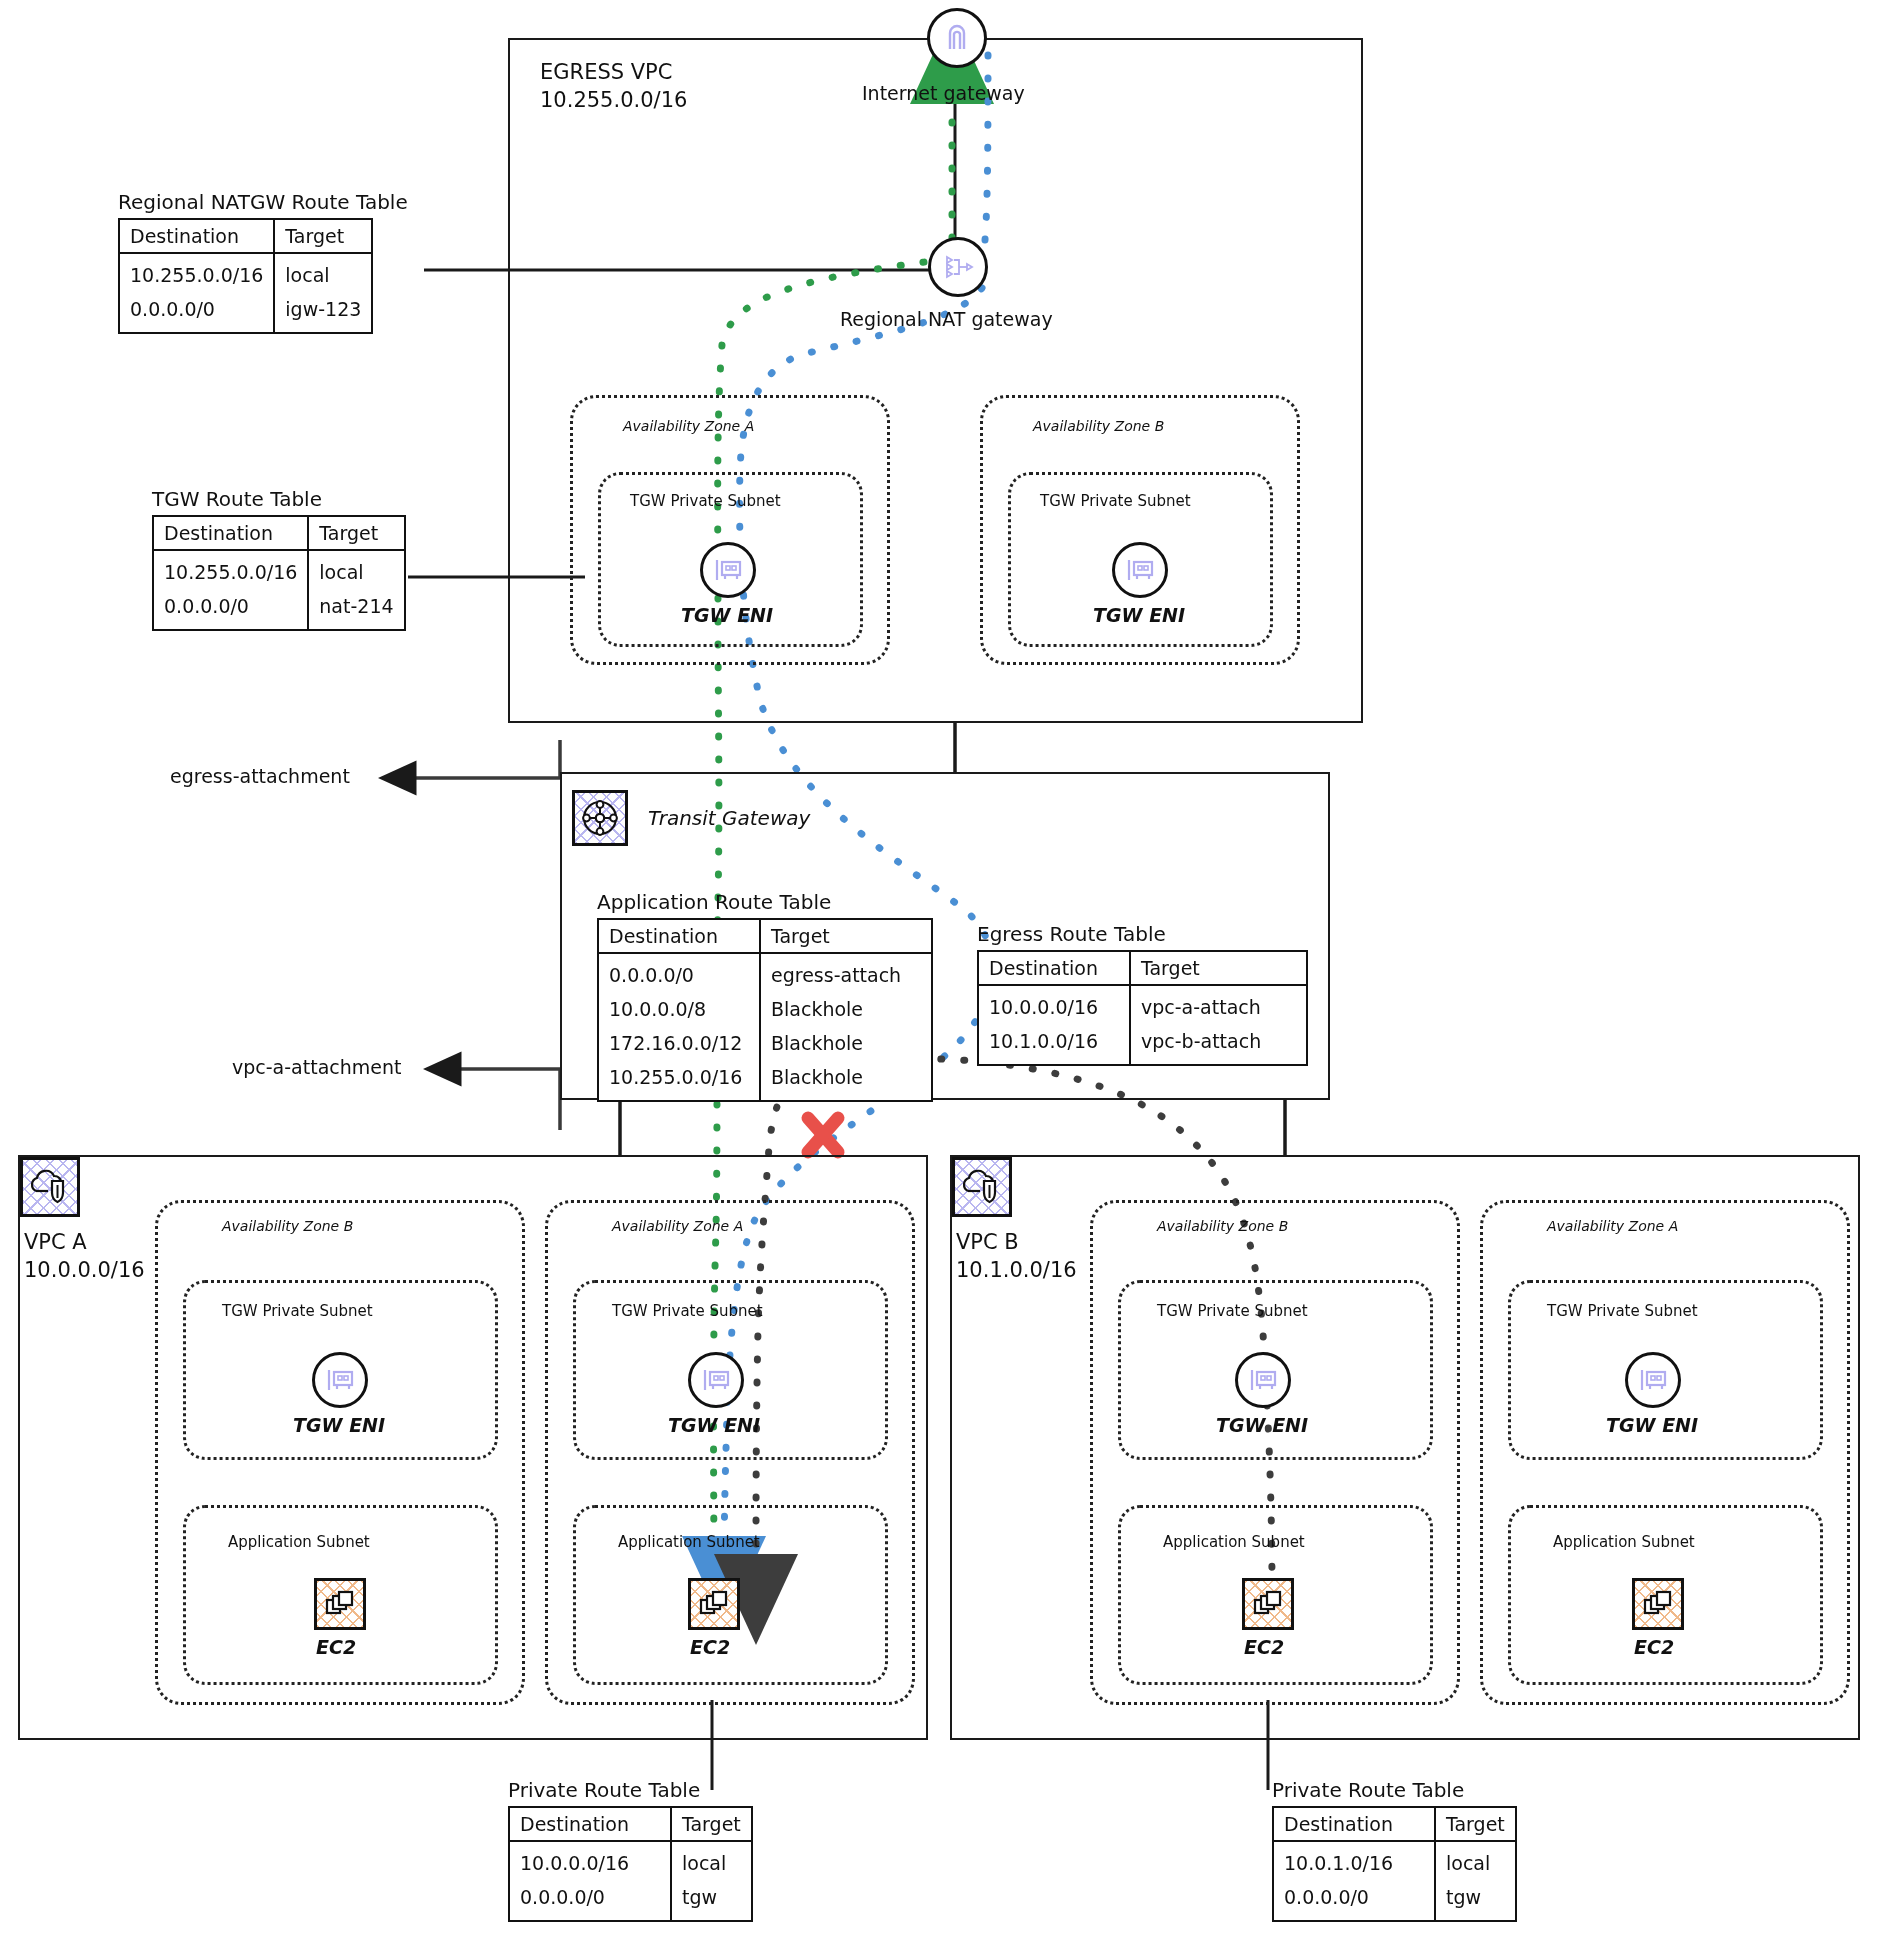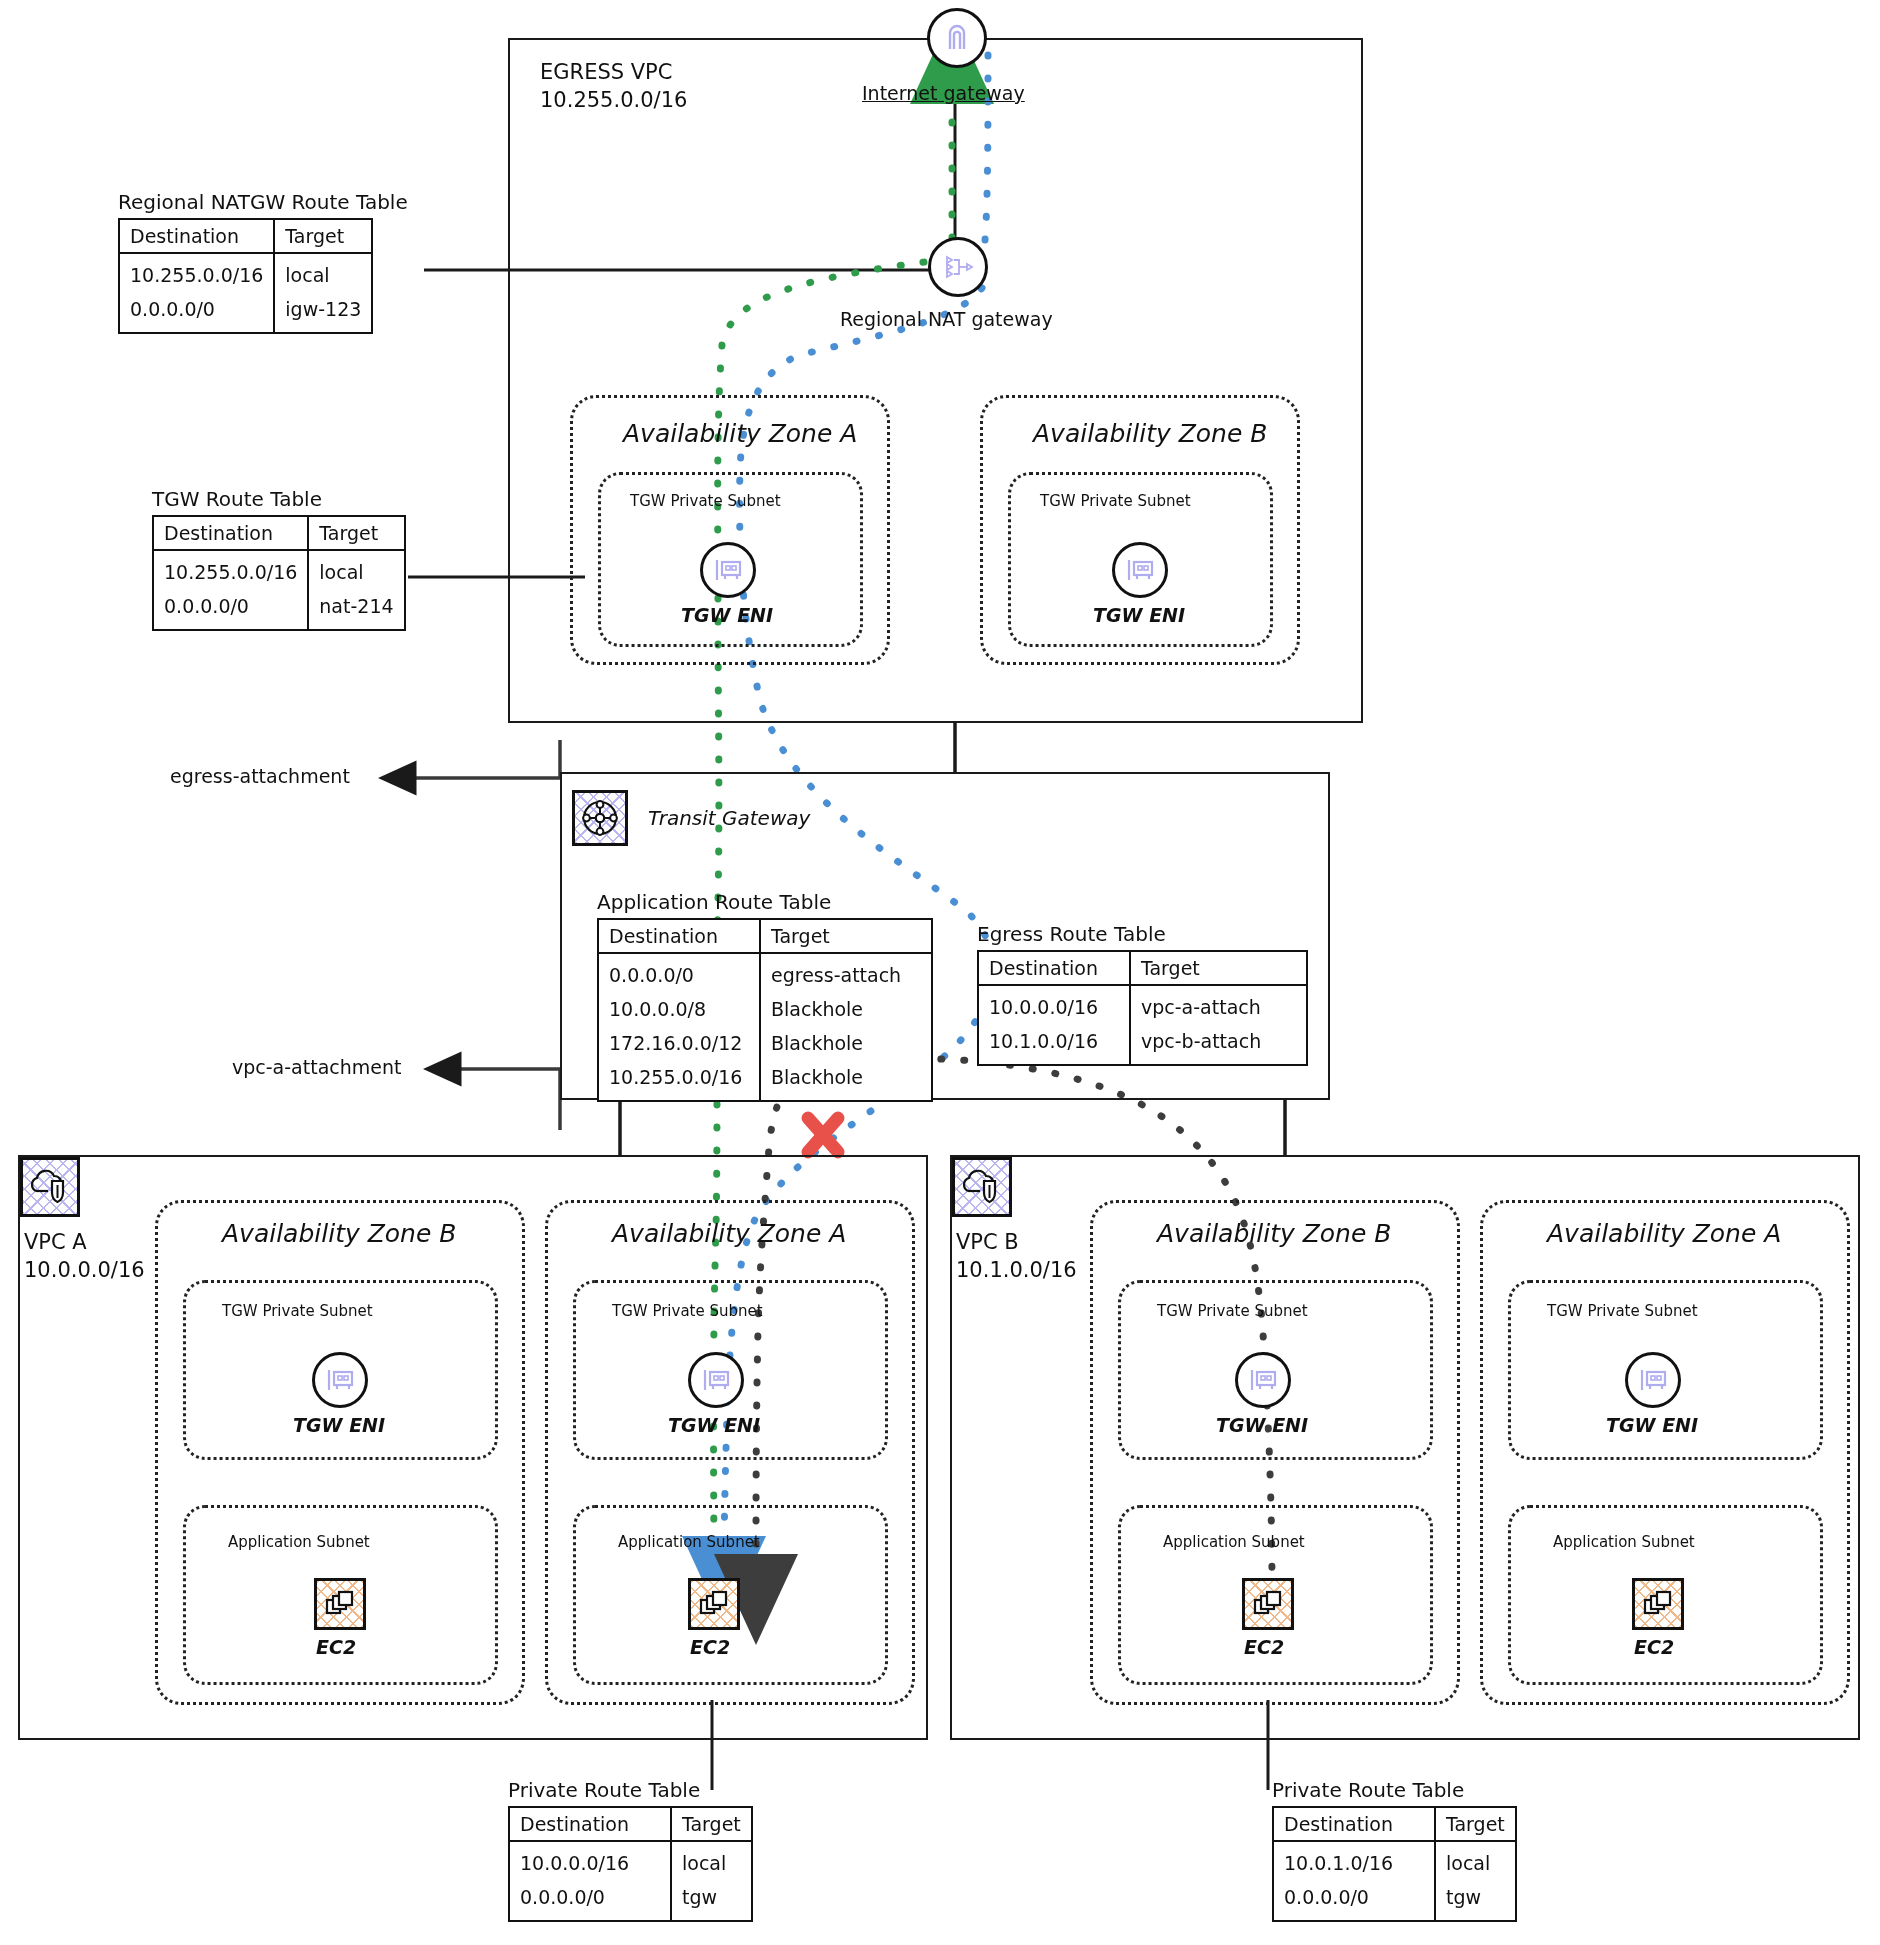--- a/index.html
+++ b/index.html
@@ -8,21 +8,21 @@
   .canvas{position:absolute;left:0;top:0;width:1880px;height:1400px;}
   svg.layer{position:absolute;left:0;top:0;width:1880px;height:1945px;pointer-events:none;}
 
   
   .solidbox{position:absolute;border:2.5px solid #1a1a1a;background:transparent;box-sizing:border-box;}
   .dotbox{position:absolute;border:3px dotted #222;border-radius:26px;box-sizing:border-box;background:transparent;}
   .dotbox.inner{border-radius:22px;}
 
   .lbl{position:absolute;white-space:nowrap;font-size:19px;line-height:1.25;}
   .title-big{font-size:21px;line-height:1.35;}
-  .zone-title{font-size:25px;font-style:italic;}
+  .zone-title{font-size:14px;font-style:italic;}
   .subnet-title{font-size:15px;text-align:right;}
   .node-cap{font-size:19px;font-style:italic;font-weight:bold;}
   .attach-lbl{font-size:19px;}
 
   
   .rt{position:absolute;}
   .rt-title{font-size:20px;margin-bottom:4px;white-space:nowrap;}
   table.rtab{border-collapse:collapse;border:2.5px solid #111;background:#fff;}
   table.rtab th,table.rtab td{border:0;padding:5px 10px;font-size:19px;text-align:left;
       font-weight:normal;white-space:nowrap;}
@@ -127,21 +127,21 @@
     <span>EGRESS VPC</span><br>
     <span>10.255.0.0/16</span>
   </div>
 
   <div class="circ-node" style="left:927px;top:8px;width:60px;height:60px;">
     <svg width="30" height="30" viewBox="0 0 30 30">
       <path d="M8,26 L8,10 A7,7 0 0 1 22,10 L22,26" stroke="#b0acf0" stroke-width="2.4" fill="none"></path>
       <path d="M12,26 L12,11 A3.2,3.2 0 0 1 18,11 L18,26" stroke="#b0acf0" stroke-width="2.4" fill="none"></path>
     </svg>
   </div>
-  <div class="lbl" style="left:862px;top:82px;text-decoration:underline;">Internet gateway</div>
+  <div class="lbl" style="left:862px;top:82px;">Internet gateway</div>
 
   <div class="circ-node" style="left:928px;top:237px;width:60px;height:60px;">
     <svg width="32" height="30" viewBox="0 0 32 30">
       <path d="M5,5 L10,8 L5,11 z" stroke="#b0acf0" stroke-width="1.8" fill="none"></path>
       <path d="M5,12 L10,15 L5,18 z" stroke="#b0acf0" stroke-width="1.8" fill="none"></path>
       <path d="M5,19 L10,22 L5,25 z" stroke="#b0acf0" stroke-width="1.8" fill="none"></path>
       <path d="M12,8 L17,8 L17,22 L12,22" stroke="#b0acf0" stroke-width="1.8" fill="none"></path>
       <path d="M17,15 L25,15" stroke="#b0acf0" stroke-width="1.8" fill="none"></path>
       <path d="M25,12 L30,15 L25,18 z" stroke="#b0acf0" stroke-width="1.8" fill="none"></path>
     </svg>

